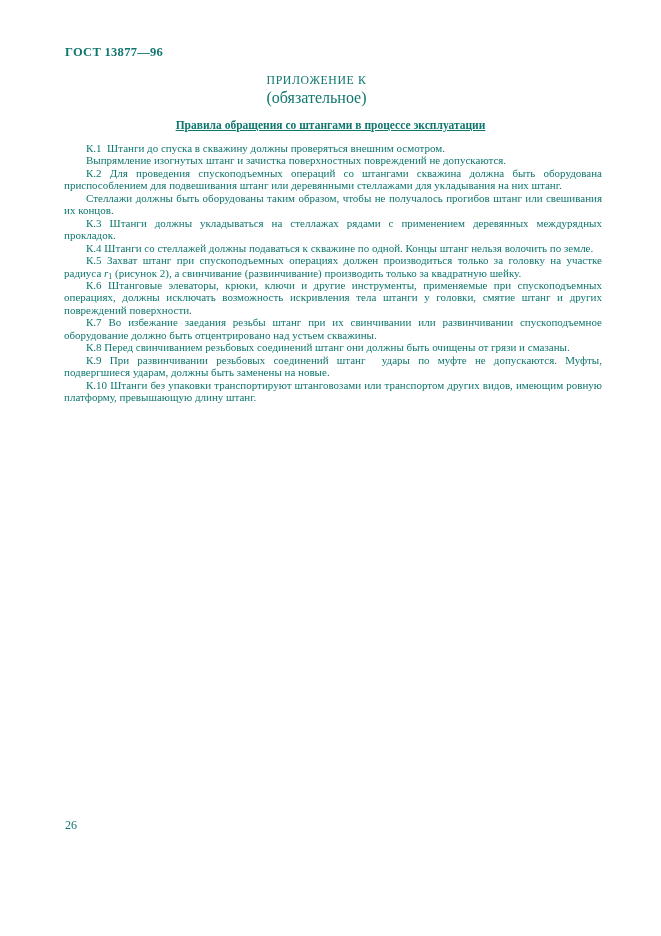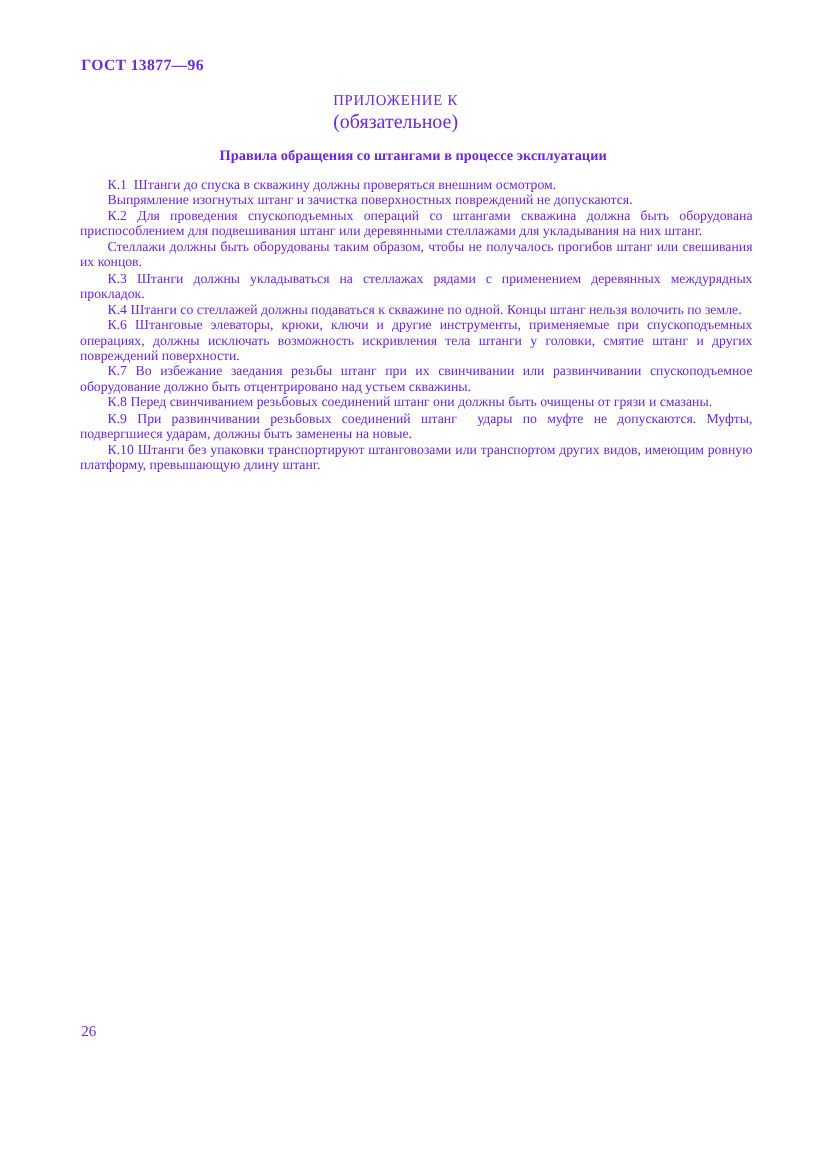--- a/index.html
+++ b/index.html
@@ -5,21 +5,21 @@
   html, body {
     margin: 0;
     padding: 0;
     background: #fff;
   }
   .page {
     position: relative;
     width: 661px;
     height: 936px;
     background: #ffffff;
-    color: #6d28d9;
+    color: #0f766e;
     font-family: "Liberation Serif", "DejaVu Serif", serif;
     overflow: hidden;
   }
   .gost-code {
     position: absolute;
     left: 65px;
     top: 45px;
     font-size: 12.5px;
     font-weight: bold;
     letter-spacing: 0.3px;
@@ -41,20 +41,21 @@
     margin-top: 1px;
   }
   .section-heading {
     position: absolute;
     left: 0;
     top: 119px;
     width: 661px;
     text-align: center;
     font-size: 11.5px;
     font-weight: bold;
+    text-decoration: underline;
   }
   .body-text {
     position: absolute;
     left: 64px;
     top: 142px;
     width: 538px;
     font-size: 11px;
     line-height: 12.45px;
   }
   .body-text p {
@@ -92,20 +93,21 @@
 
   <div class="section-heading">Правила обращения со штангами в процессе эксплуатации</div>
 
   <div class="body-text">
       <p><span>К.1&nbsp; Штанги до спуска в скважину должны проверяться внешним осмотром.</span></p>
       <p><span>Выпрямление изогнутых штанг и зачистка поверхностных повреждений не допускаются.</span></p>
       <p><span>К.2 Для проведения спускоподъемных операций со штангами скважина должна быть оборудована приспособлением для подвешивания штанг или деревянными стеллажами для укладывания на них штанг.</span></p>
       <p><span>Стеллажи должны быть оборудованы таким образом, чтобы не получалось прогибов штанг или свешивания их концов.</span></p>
       <p><span>К.3 Штанги должны укладываться на стеллажах рядами с применением деревянных междурядных прокладок.</span></p>
       <p><span>К.4 Штанги со стеллажей должны подаваться к скважине по одной. Концы штанг нельзя волочить по земле.</span></p>
+      <p><span>К.5 Захват штанг при спускоподъемных операциях должен производиться только за головку на участке радиуса </span><i>r</i><sub>1</sub><span> (рисунок 2), а свинчивание (развинчивание) производить только за квадратную шейку.</span></p>
       <p><span>К.6 Штанговые элеваторы, крюки, ключи и другие инструменты, применяемые при спускоподъемных операциях, должны исключать возможность искривления тела штанги у головки, смятие штанг и других повреждений поверхности.</span></p>
       <p><span>К.7 Во избежание заедания резьбы штанг при их свинчивании или развинчивании спускоподъемное оборудование должно быть отцентрировано над устьем скважины.</span></p>
       <p><span>К.8 Перед свинчиванием резьбовых соединений штанг они должны быть очищены от грязи и смазаны.</span></p>
       <p><span>К.9 При развинчивании резьбовых соединений штанг&nbsp; удары по муфте не допускаются. Муфты, подвергшиеся ударам, должны быть заменены на новые.</span></p>
       <p><span>К.10 Штанги без упаковки транспортируют штанговозами или транспортом других видов, имеющим ровную платформу, превышающую длину штанг.</span></p>
     </div>
 
   <div class="page-number">26</div>
 
 </div>

